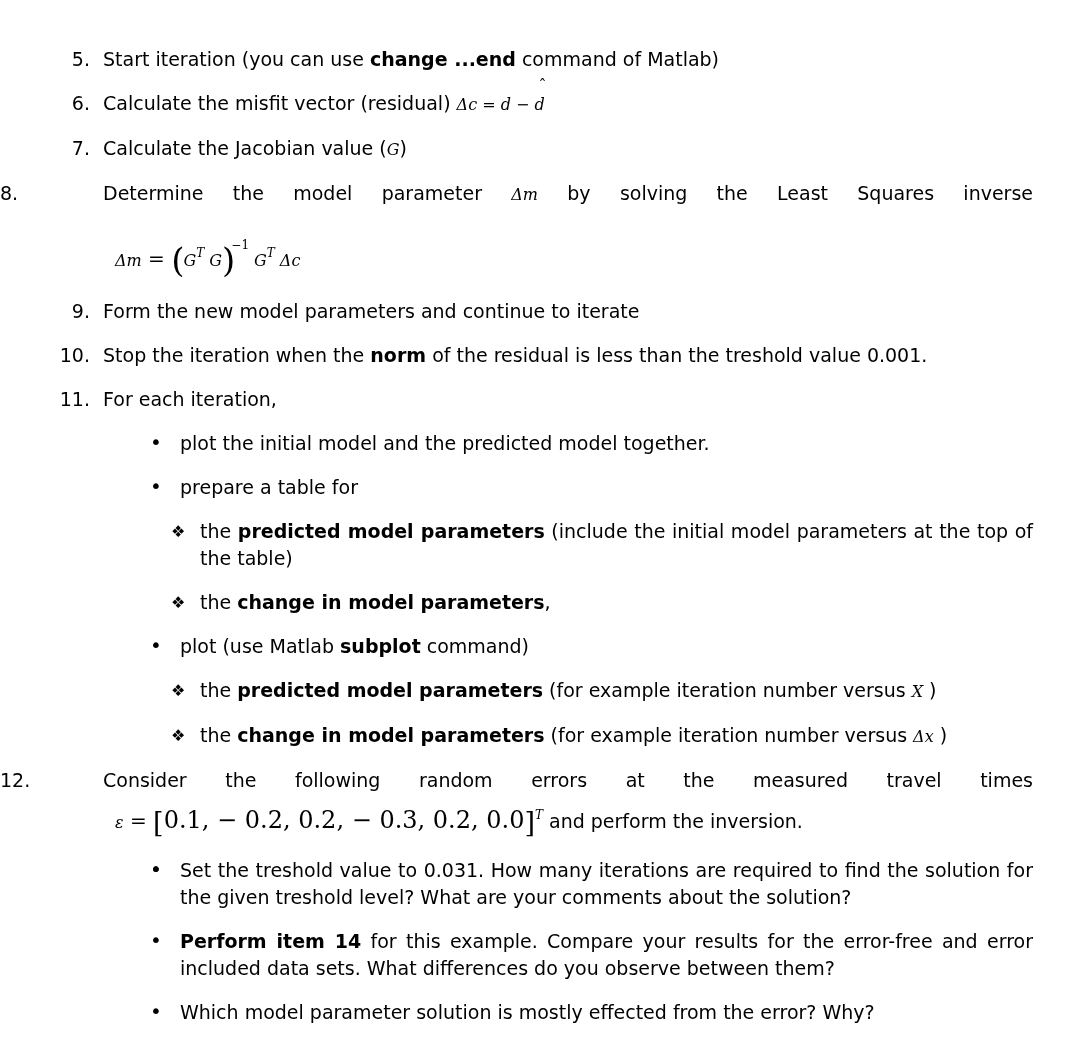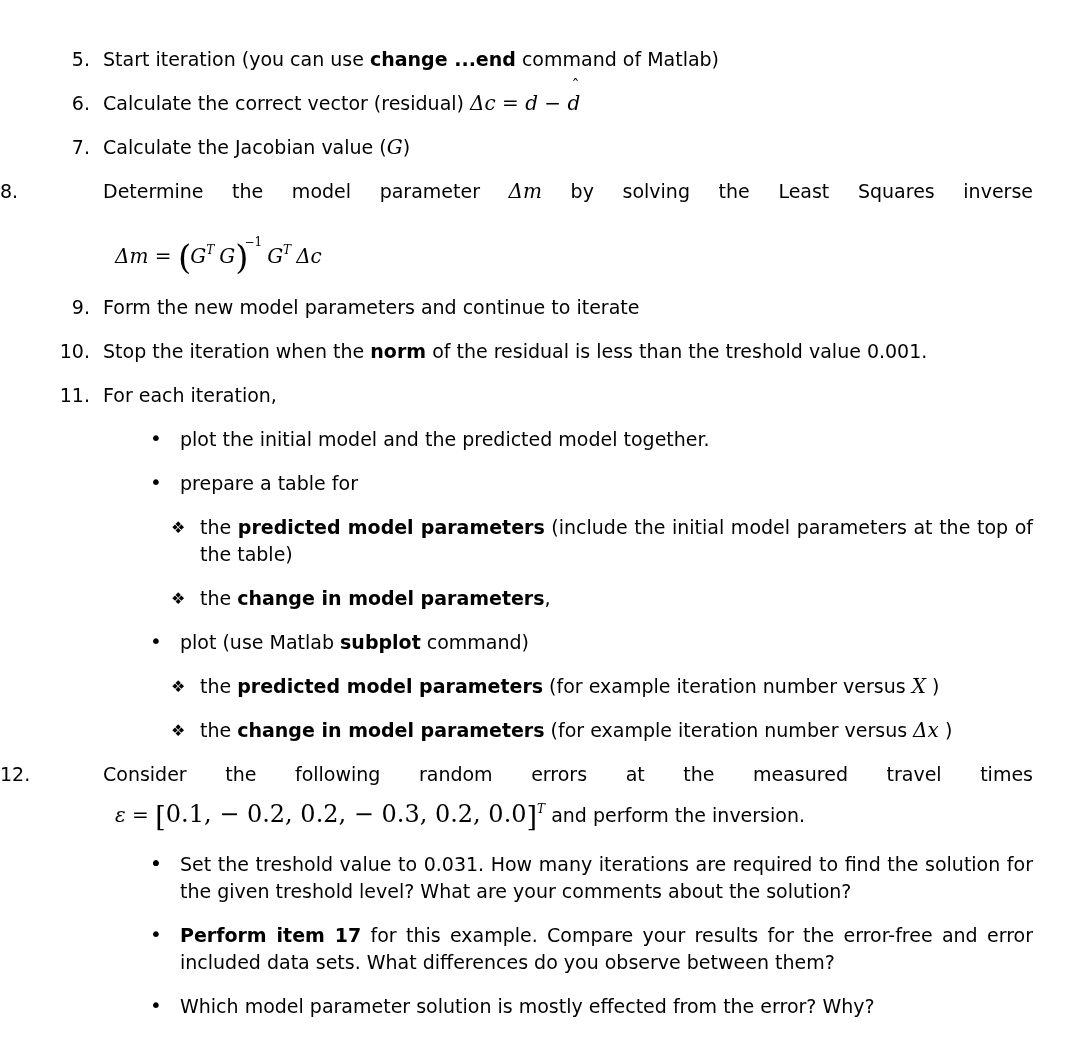--- a/index.html
+++ b/index.html
@@ -24,21 +24,21 @@
   .b-item{padding-left:180px;}
   .bullet{position:absolute;left:150px;top:-1px;font-size:20px;}
   
   .d-item{padding-left:200px;}
   .dia{position:absolute;left:171px;top:0;font-size:16px;}
   .b{font-weight:bold;}
   .ul{text-decoration-thickness:2px;text-underline-offset:5px;}
   .just{text-align:justify;}
   .just-force{text-align:justify;text-align-last:justify;}
   
-  .mvar{font-family:"DejaVu Serif", serif;font-style:italic;font-size:20px;}
+  .mvar{font-family:"DejaVu Serif", serif;font-style:italic;font-size:16px;}
   .mop{font-family:"DejaVu Serif", serif;font-style:normal;font-size:20px;}
   .mnum{font-family:"DejaVu Serif", serif;font-style:normal;font-size:24px;}
   .msup{font-family:"DejaVu Serif", serif;font-style:italic;font-size:12px;vertical-align:9px;}
   .hi{font-style:normal;vertical-align:17px;margin-left:-3px;}
   .lp{font-family:"DejaVu Serif", serif;font-size:34px;font-style:normal;vertical-align:-6px;letter-spacing:-1px;}
   .br{font-family:"DejaVu Serif", serif;font-size:27px;font-style:normal;vertical-align:-4px;}
   .fline{line-height:40px;margin-left:115px;padding-left:0;}
   .fline12{line-height:34px;margin-left:115px;padding-left:0;}
   .f8{margin-top:2px;}
   .dhat{position:relative;display:inline-block;}
@@ -50,21 +50,21 @@
 
 <div class="page">
 
   <div class="para num-item">
     <span class="num">5.</span>
     <span>Start iteration (you can use </span><span class="b">change ...end</span><span> command of Matlab)</span>
   </div>
 
   <div class="para num-item">
     <span class="num">6.</span>
-    <span>Calculate the correct vector (residual) </span><span class="mvar">Δc = d − </span><span class="dhat"><span class="hat">ˆ</span><span class="mvar">d</span></span>
+    <span>Calculate the misfit vector (residual) </span><span class="mvar">Δc = d − </span><span class="dhat"><span class="hat">ˆ</span><span class="mvar">d</span></span>
   </div>
 
   <div class="para num-item">
     <span class="num">7.</span>
     <span>Calculate the Jacobian value (</span><span class="mvar">G</span><span>)</span>
   </div>
 
   <div class="para num-item just-force">
     <span class="num">8.</span>
     <span>Determine the model parameter </span><span class="mvar">Δm</span><span> by solving the Least Squares inverse</span>
@@ -135,21 +135,21 @@
     <span class="bullet">•</span>
   </div>
 
   <div class="para b-item just">
     <span class="bullet">•</span>
     <span>Set the treshold value to 0.031. How many iterations are required to find the solution for the given treshold level? What are your comments about the solution?</span>
   </div>
 
   <div class="para b-item just">
     <span class="bullet">•</span>
-    <span class="b">Perform item 17</span><span> for this example. Compare your results for the error-free and error included data sets. What differences do you observe between them?</span>
+    <span class="b">Perform item 14</span><span> for this example. Compare your results for the error-free and error included data sets. What differences do you observe between them?</span>
   </div>
 
   <div class="para b-item">
     <span class="bullet">•</span>
     <span>Which model parameter solution is mostly effected from the error? Why?</span>
   </div>
 
 </div>
 
 </body></html>

